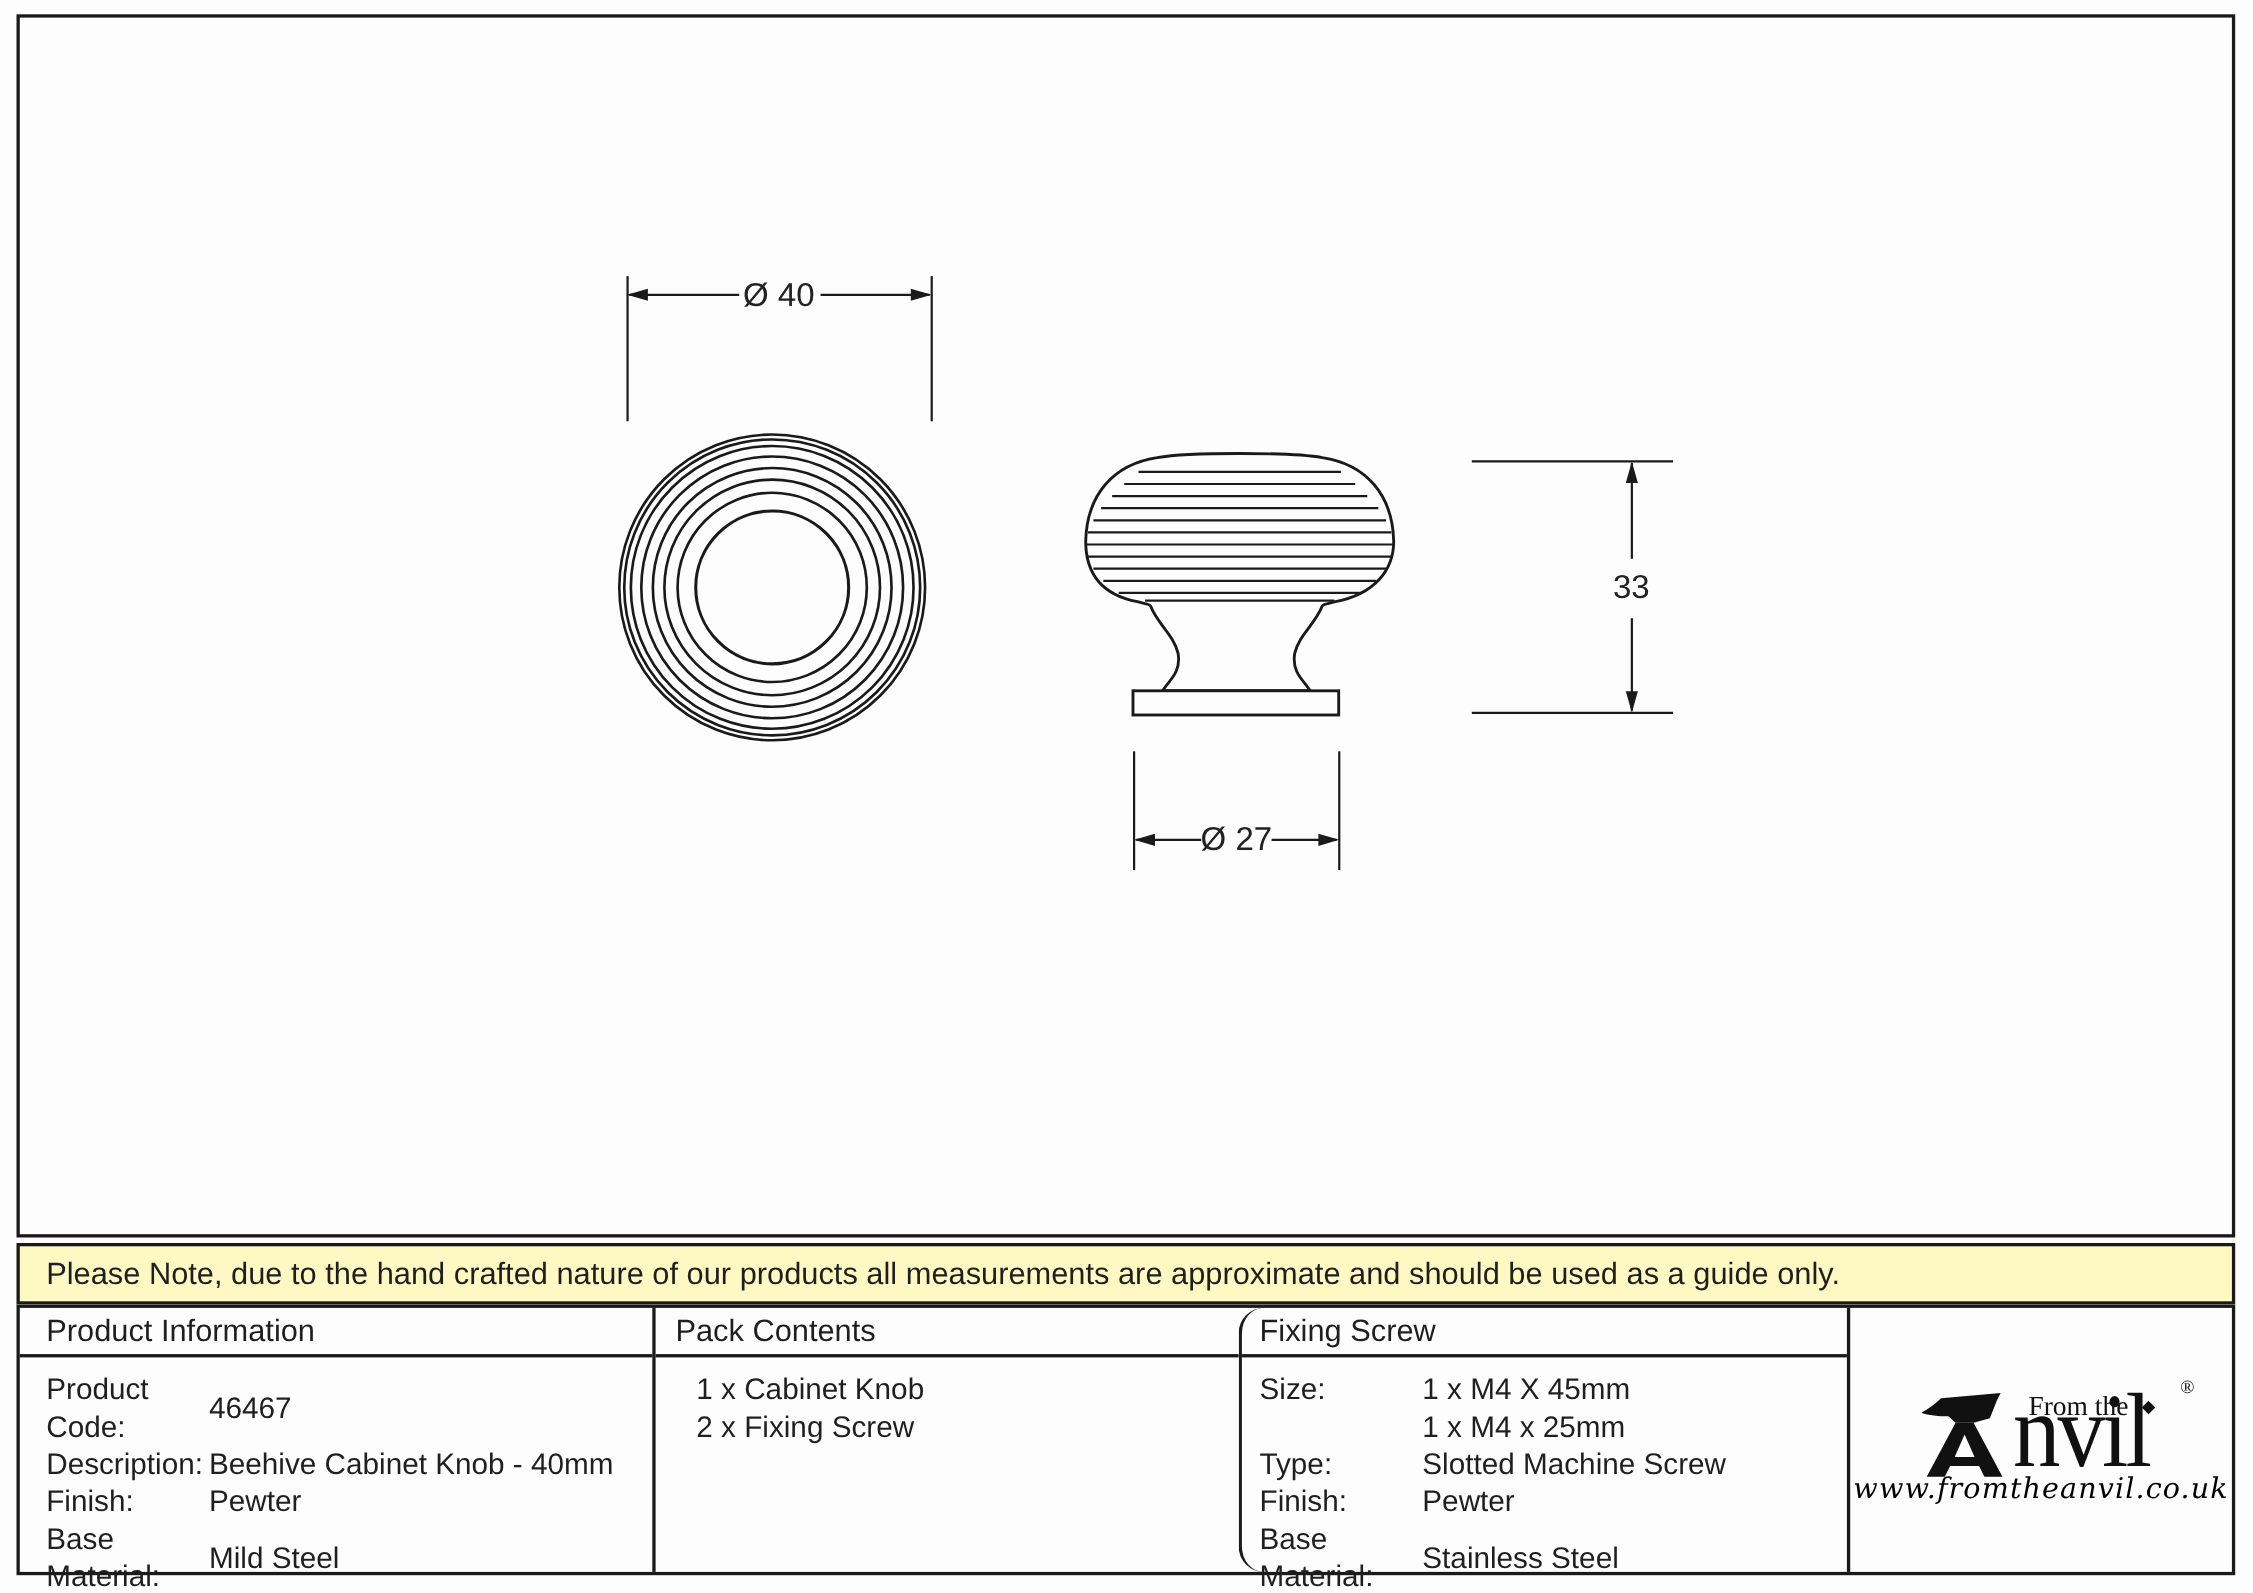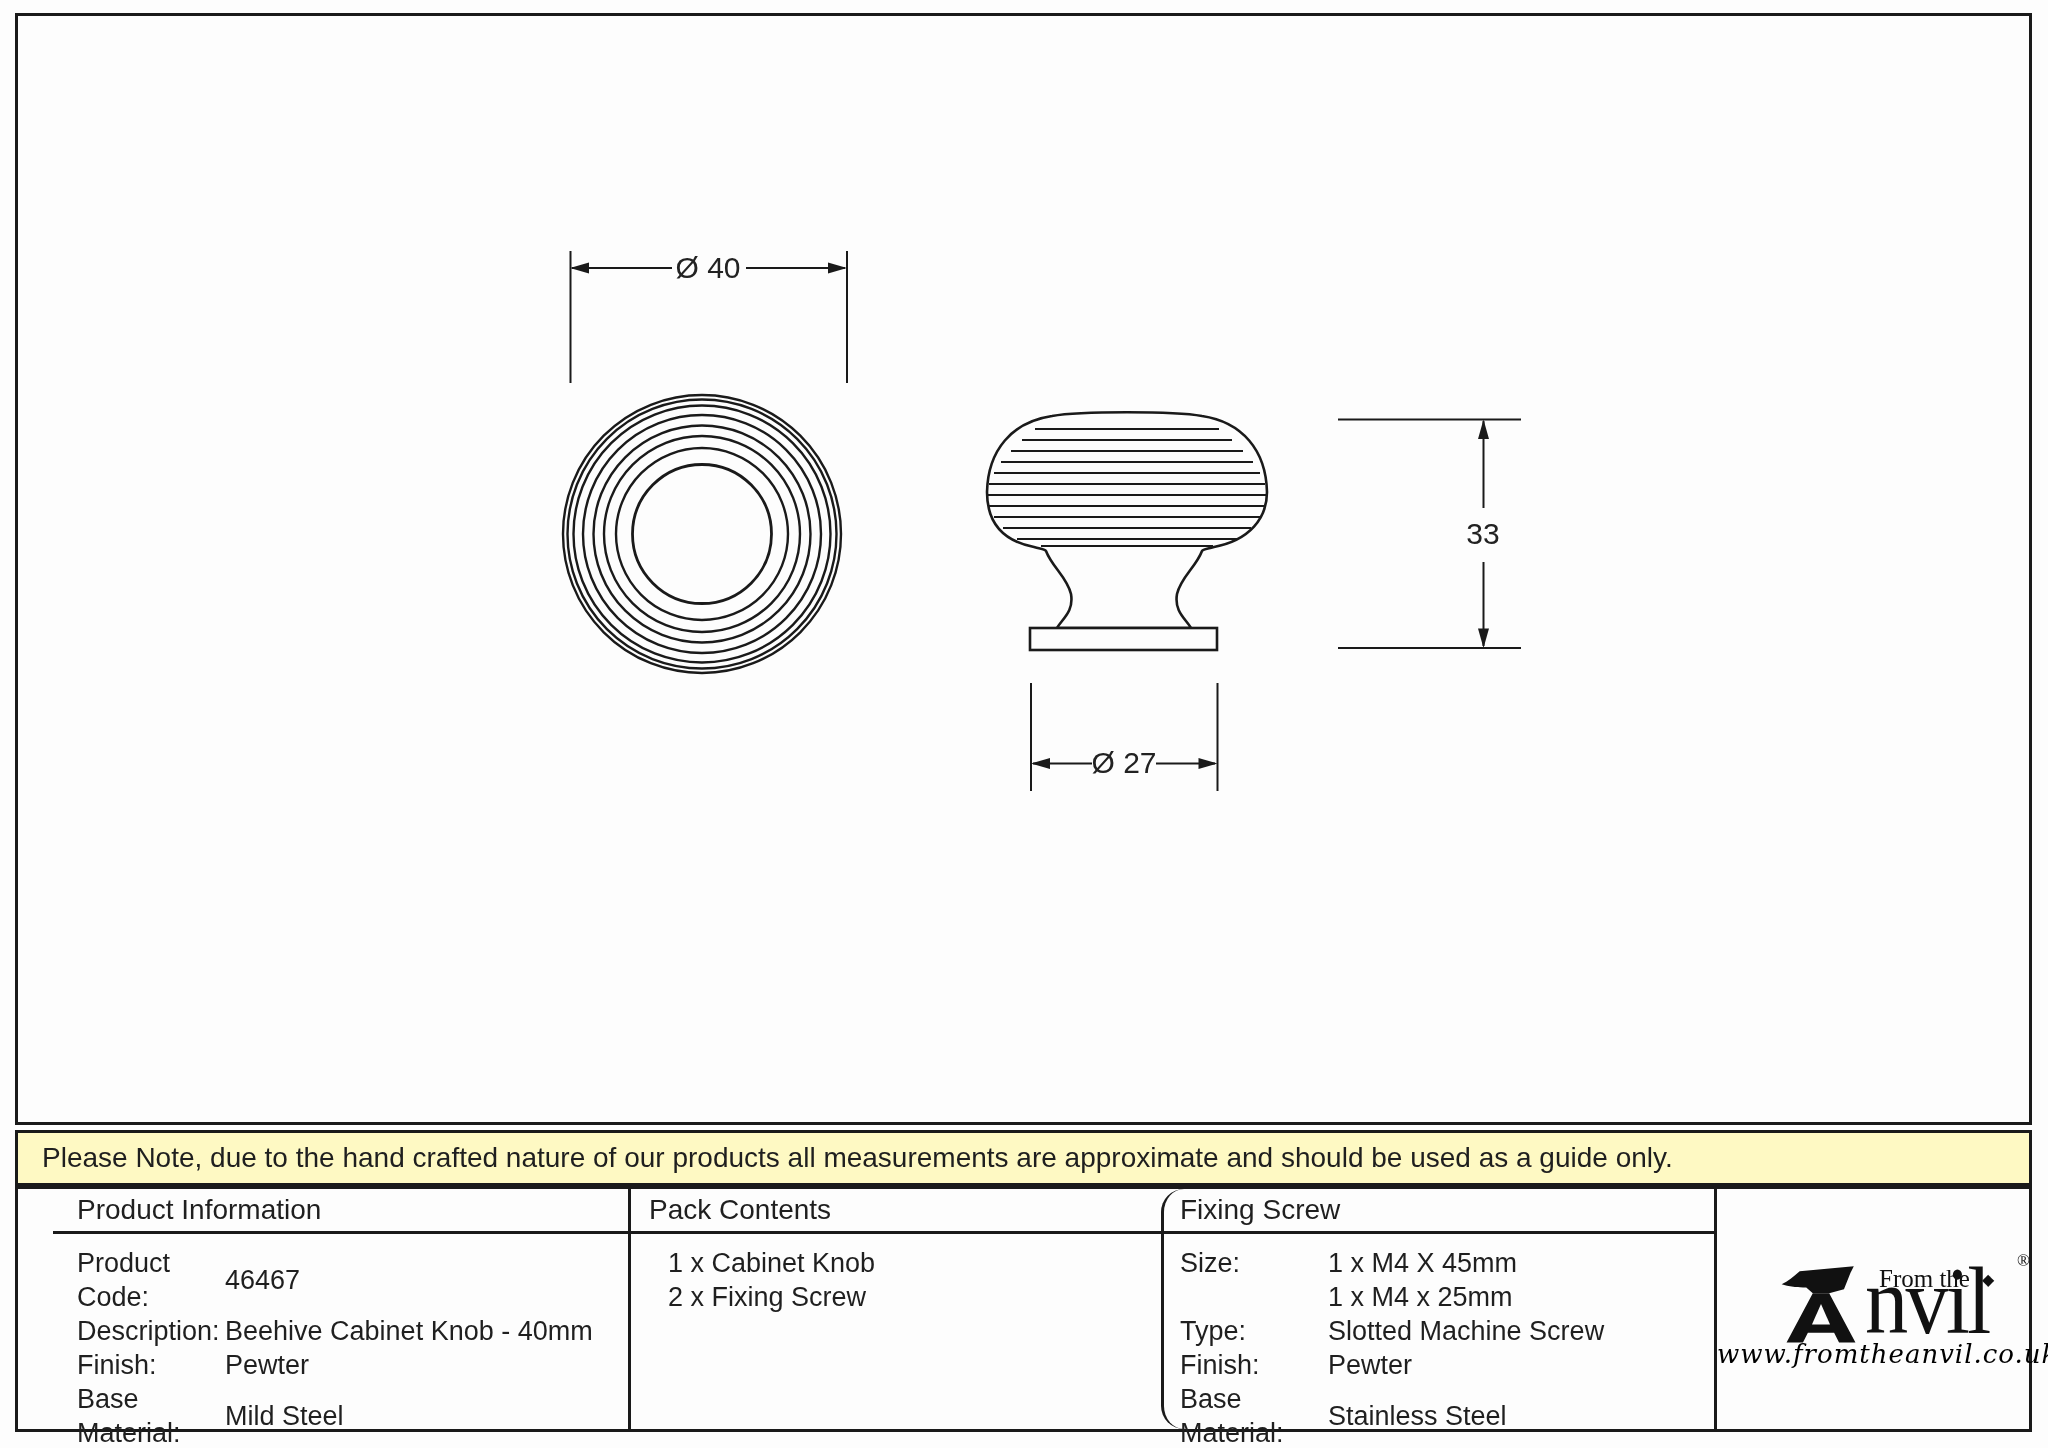--- a/index.html
+++ b/index.html
@@ -33,21 +33,21 @@
   .note-band .note-text{padding-left:24px;}
 
   
   .info-table{
     position:absolute;left:15px;top:1186px;width:2017px;height:246px;
     border:3px solid #1a1a1a;background:#fdfdfd;box-sizing:border-box;
     display:flex;flex-direction:row;
   }
   .col{box-sizing:border-box;height:100%;}
   .col + .col{border-left:3px solid #1a1a1a;}
-  .col-product{width:575px;margin-left:35px;}
+  .col-product{width:575px;}
   .col-pack{width:533px;}
   .col-fixing{width:553px;border-radius:23px;}
   .col-logo{flex:1;position:relative;}
   .cell-header{
     height:45px;box-sizing:border-box;border-bottom:3px solid #1a1a1a;
     display:flex;align-items:center;font-size:28px;
   }
   .col-product .cell-header{padding-left:24px;}
   .col-pack .cell-header{padding-left:18px;}
   .col-fixing .cell-header{padding-left:16px;}

